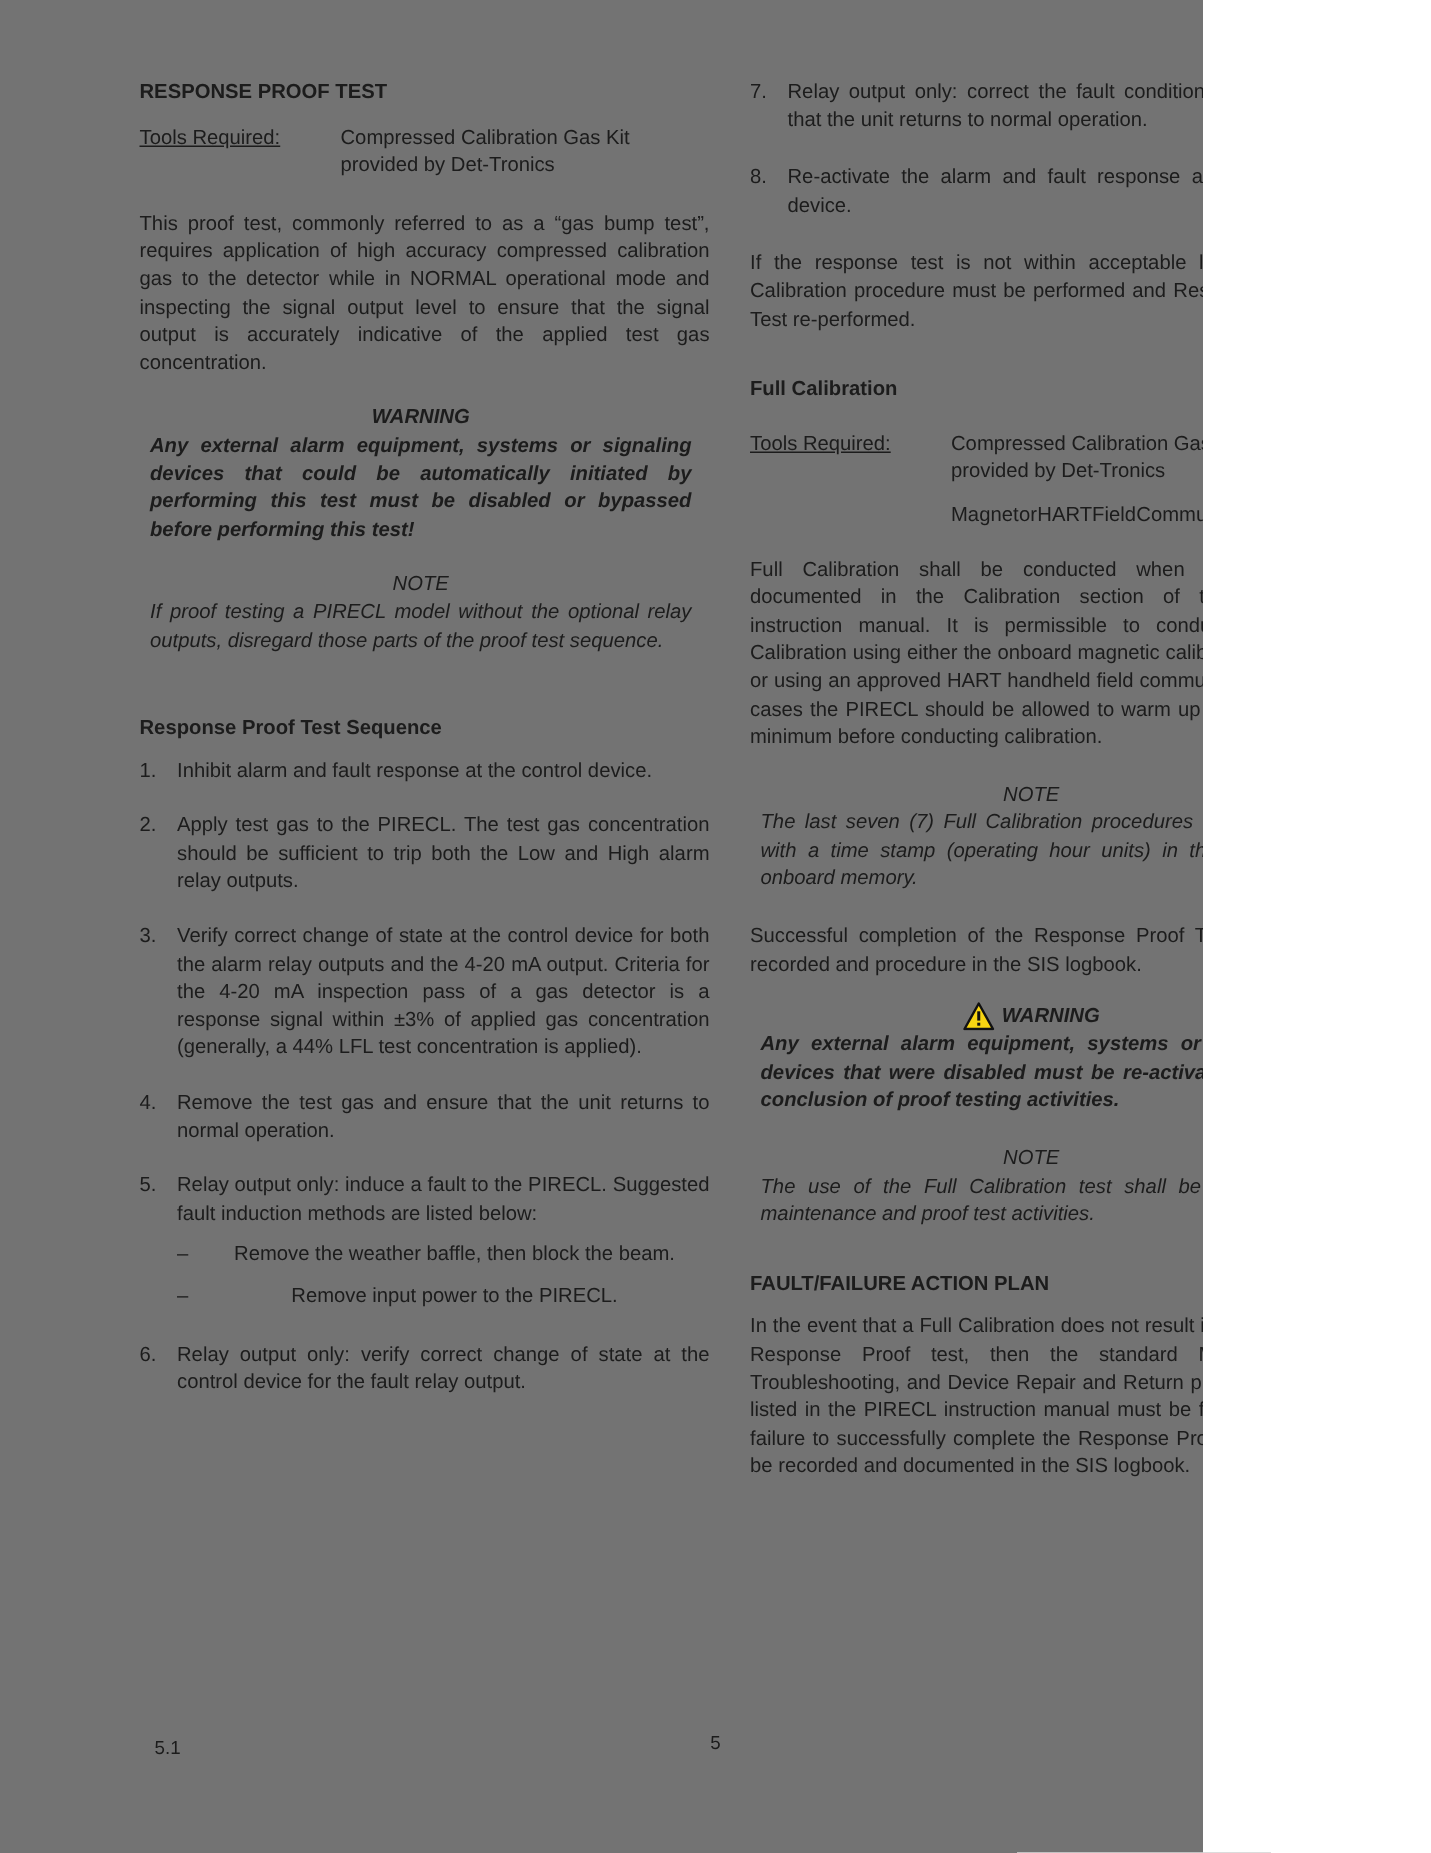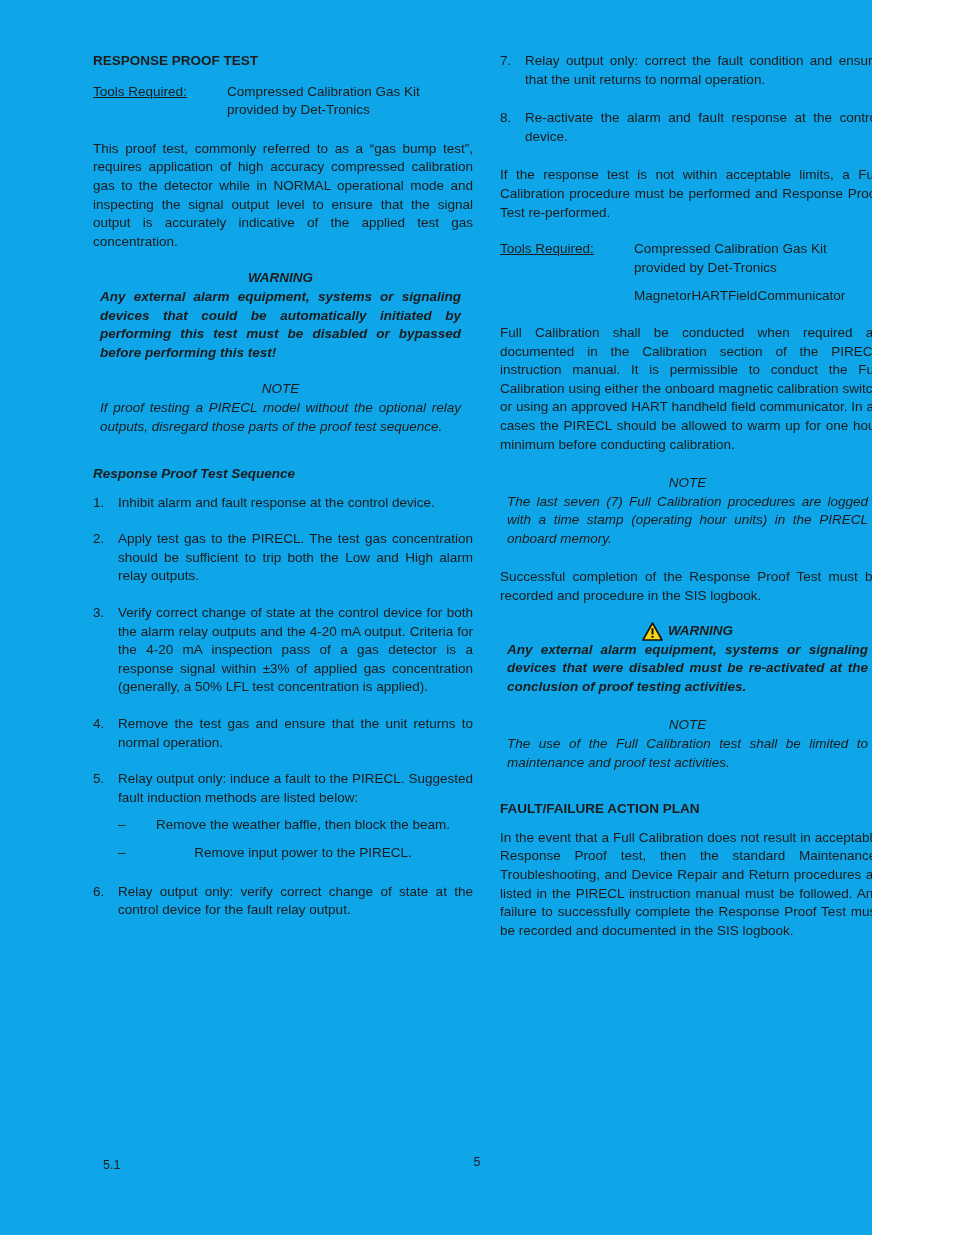--- a/index.html
+++ b/index.html
@@ -1,17 +1,17 @@
 <!DOCTYPE html>
 <html><head>
 <meta charset="utf-8">
 <style>
   html,body { margin:0; padding:0; background:#ffffff; }
   .page {
-    position:relative; width:872px; height:1235px; background:#0ea5e9;
+    position:relative; width:802px; height:1235px; background:#737373;
     font-family:"Liberation Sans","DejaVu Sans",sans-serif;
     color:#1c1c1c; overflow:hidden;
   }
   .col { position:absolute; top:52px; width:380px; font-size:13.5px; line-height:18.6px; }
   .col-left  { left:93px; }
   .col-right { left:500px; }
   .h-caps, .h-title { font-size:13.5px; font-weight:bold; margin:0; line-height:18.6px; }
   p { margin:0; }
   .just { text-align:justify; }
   .it { font-style:italic; }
@@ -25,21 +25,21 @@
   .notice-title { text-align:center; }
   .li { display:flex; }
   .li-num { flex:0 0 25px; }
   .li-text { flex:1; }
   .li-sub { display:flex; margin-left:25px; margin-top:9px; }
   .li-dash { flex:0 0 15px; }
   .li-sub-text { flex:1;text-align:center; }
   .warn-head { display:flex; justify-content:center; align-items:center; gap:5px; }
   .warn-icon { width:21px; height:19px; display:inline-block; }
   .mt10 { margin-top:10px; } .mt16 { margin-top:16px; } .mt18 { margin-top:18px; }
-  .mt20 { margin-top:20px; } .mt28 { margin-top:28px; } .mt29 { margin-top:29px;font-style:italic; }
+  .mt20 { margin-top:20px; } .mt28 { margin-top:28px; } .mt29 { margin-top:40px; }
   .mt12 { margin-top:12px; }
   .footer { position:absolute; top:1155px; left:0; width:954px; height:20px; font-size:12.5px; line-height:15px; }
   .footer-left  { position:absolute; left:93px; top:3px;margin-left:10px; }
   .footer-center{ position:absolute; left:0; width:954px; text-align:center; top:0; }
   .footer-right { position:absolute; left:0; width:880px; text-align:right; top:0; }
 </style>
 </head>
 <body>
 
 <div class="page">
@@ -72,21 +72,21 @@
     <div class="li mt10">
       <span class="li-num">1.</span>
       <div class="li-text just">Inhibit alarm and fault response at the control device.</div>
     </div>
     <div class="li mt18">
       <span class="li-num">2.</span>
       <div class="li-text just">Apply test gas to the PIRECL. The test gas concentration should be sufficient to trip both the Low and High alarm relay outputs.</div>
     </div>
     <div class="li mt18">
       <span class="li-num">3.</span>
-      <div class="li-text just">Verify correct change of state at the control device for both the alarm relay outputs and the 4-20 mA output. Criteria for the 4-20 mA inspection pass of a gas detector is a response signal within ±3% of applied gas concentration (generally, a 50% LFL test concentration is applied).</div>
+      <div class="li-text just">Verify correct change of state at the control device for both the alarm relay outputs and the 4-20 mA output. Criteria for the 4-20 mA inspection pass of a gas detector is a response signal within ±3% of applied gas concentration (generally, a 44% LFL test concentration is applied).</div>
     </div>
     <div class="li mt18">
       <span class="li-num">4.</span>
       <div class="li-text just">Remove the test gas and ensure that the unit returns to normal operation.</div>
     </div>
     <div class="li mt18">
       <span class="li-num">5.</span>
       <div class="li-text just">Relay output only: induce a fault to the PIRECL. Suggested fault induction methods are listed below:</div>
     </div>
     <div class="li-sub">
@@ -108,20 +108,21 @@
       <span class="li-num">7.</span>
       <div class="li-text just">Relay output only: correct the fault condition and ensure that the unit returns to normal operation.</div>
     </div>
     <div class="li mt20">
       <span class="li-num">8.</span>
       <div class="li-text just">Re-activate the alarm and fault response at the control device.</div>
     </div>
 
     <p class="just mt20">If the response test is not within acceptable limits, a Full Calibration procedure must be performed and Response Proof Test re-performed.</p>
 
+    <h3 class="h-title mt28">Full Calibration</h3>
 
     <div class="tools mt18">
       <span class="tools-label">Tools Required:</span>
       <span class="tools-value">
         <span class="tools-line just">Compressed Calibration Gas Kit</span>
         <span class="tools-line">provided by Det-Tronics</span>
         <span class="tools-line squeeze mt10">Magnet or HART Field Communicator</span>
       </span>
     </div>
 

